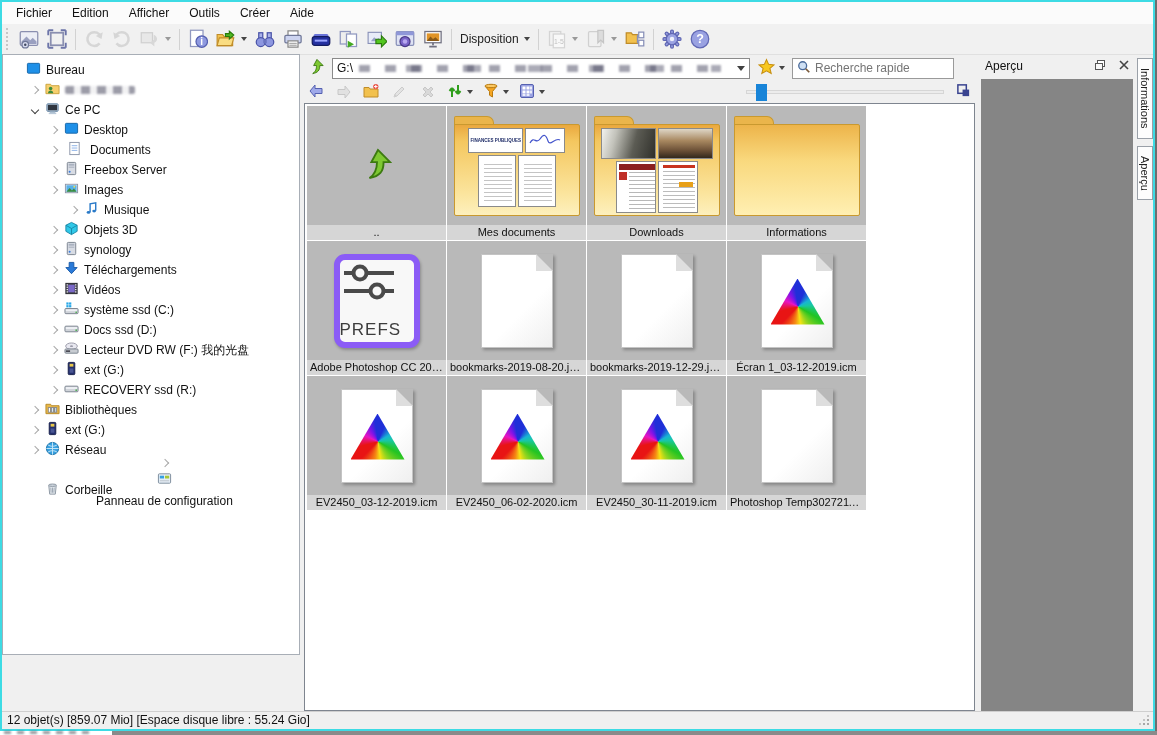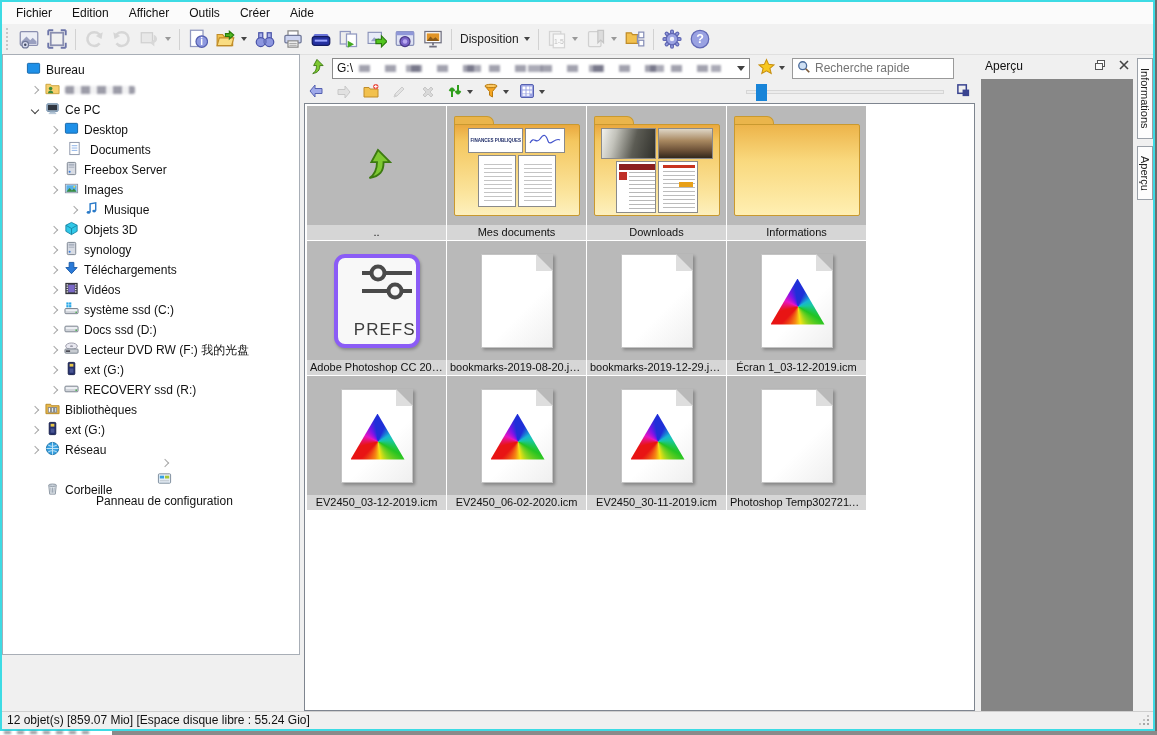--- a/index.html
+++ b/index.html
@@ -82,23 +82,23 @@
           background:linear-gradient(135deg,#ffffff 60%,#efefef); box-shadow:2px 2px 3px rgba(0,0,0,.28); }
   .page::after { content:''; position:absolute; top:-1px; right:-1px;
                  border-top:17px solid #b9b9b9; border-left:17px solid #dedede; }
   .tri { position:absolute; left:9px; top:24px; width:54px; height:46px;
          clip-path:polygon(50% 0%,100% 100%,0% 100%);
          background:conic-gradient(from 0deg at 50% 60%,
             #1f2fd8 0deg 22deg, #18b4d4 60deg, #18c8a0 85deg, #22c422 120deg, #8fd41f 150deg,
             #f5e214 172deg, #f58a14 190deg, #e81414 225deg 255deg, #e814c4 295deg,
             #7a14e8 330deg, #1f2fd8 352deg 360deg); }
 
-  .prefs { width:86px; height:94px; border-radius:11px; background:#f8f8f8; border:4px solid #8b5cf6;
+  .prefs { width:86px; height:94px; border-radius:11px; background:#f8f8f8; border:6px solid #8b5cf6;
            box-shadow:1px 2px 3px rgba(0,0,0,.25); display:flex; flex-direction:column;
-           align-items:flex-end; justify-content:center; gap:19px; }
+           align-items:flex-start; justify-content:center; gap:19px; }
   .prefs svg { width:58px; height:40px; }
   .prefs-text { font-size:17px; letter-spacing:1px; color:#3d3d3d; }
 
   .folder { position:relative; width:126px; height:100px; }
   .folder .tab { position:absolute; top:0; left:0; width:40px; height:10px; background:#eab54b;
                  border:1px solid #c9992f; border-bottom:none; border-radius:2px 7px 0 0; }
   .folder .fbody { position:absolute; top:8px; left:0; right:0; bottom:0;
                  background:linear-gradient(180deg,#eaa83e 0,#f4c75f 18%,#fbe49c 75%,#fdf0bd 100%);
                  border:1px solid #c9992f; border-radius:0 2px 2px 2px;
                  display:flex; flex-wrap:wrap; align-content:flex-start; justify-content:center;

